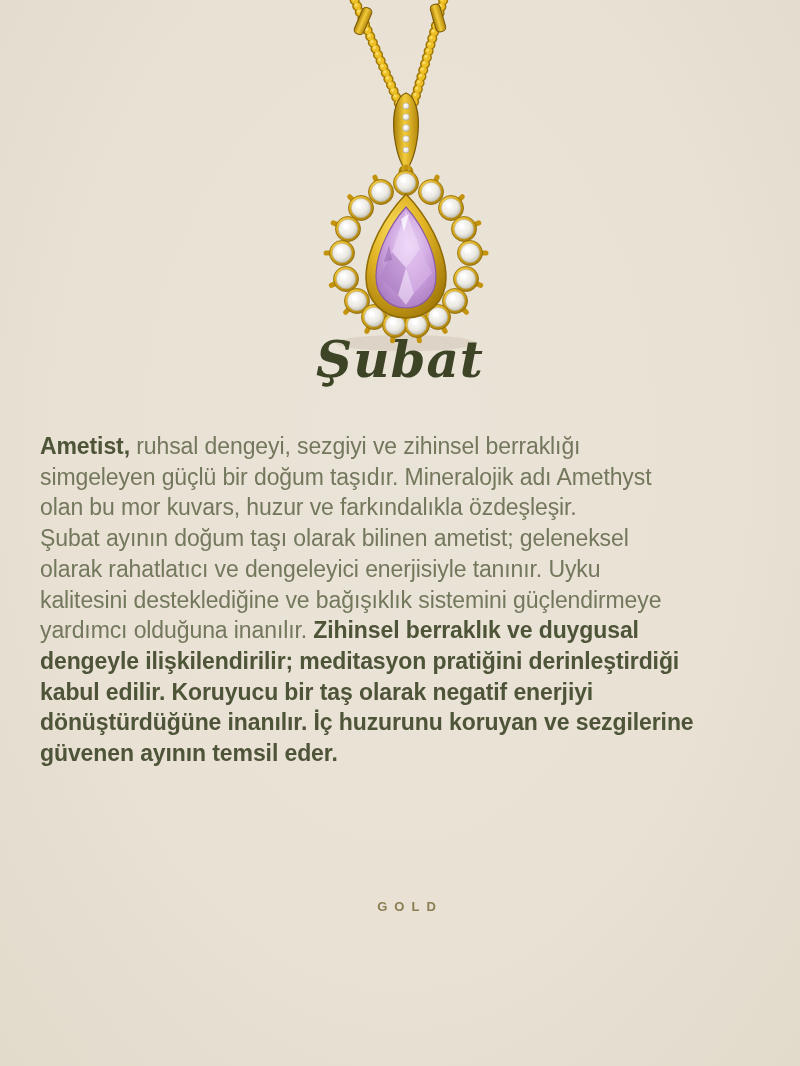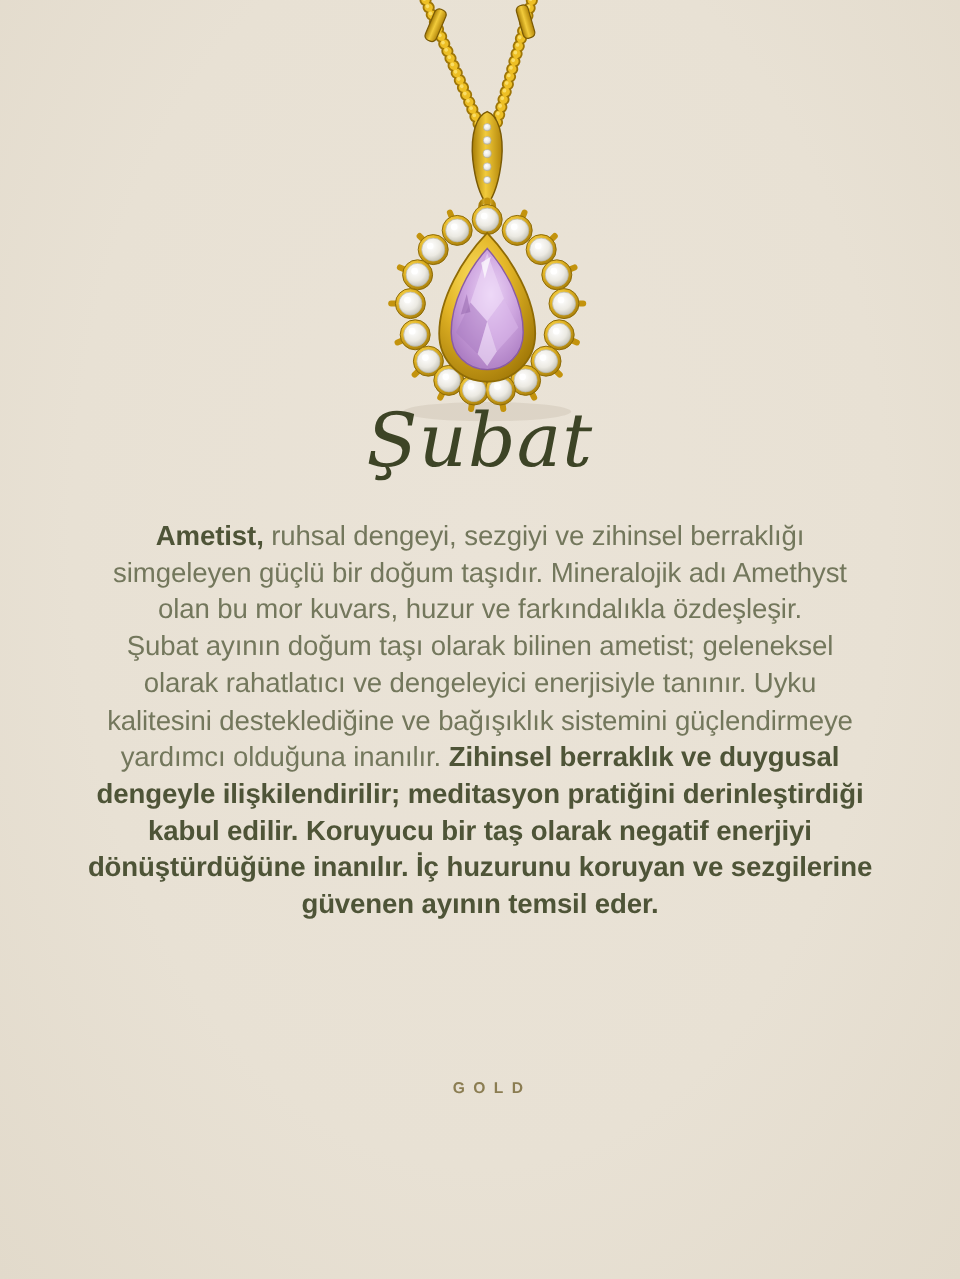--- a/index.html
+++ b/index.html
@@ -4,23 +4,23 @@
 <style>
   html,body{margin:0;padding:0;}
   body{width:800px;height:1066px;overflow:hidden;
        font-family:"Liberation Sans",sans-serif;}
   .card{position:relative;width:800px;height:1066px;
         background:radial-gradient(ellipse at 50% 42%, #eae3d7 0%, #e8e1d4 60%, #e2dacb 100%);}
   svg{display:block;}
   .jewelry{position:absolute;top:0;left:0;pointer-events:none;}
   .page-title{position:absolute;top:330px;left:0;width:100%;margin:0;
       text-align:center;font-family:"DejaVu Serif",serif;font-style:italic;
-      font-weight:normal;font-size:62px;letter-spacing:1px;color:#3d4426;}
+      font-weight:bold;font-size:50px;letter-spacing:1px;color:#3d4426;}
   .description{position:absolute;top:431px;left:40px;width:720px;margin:0;
-      text-align:center;white-space:pre-line;
+      text-align:left;white-space:pre-line;
       font-size:23px;line-height:30.7px;letter-spacing:-0.1px;color:#73775c;}
   .description .seg-bold{font-weight:bold;color:#4e5437;}
   .description .seg-regular{font-weight:normal;}
   .brand{position:absolute;top:899px;left:0;width:100%;text-align:center;color:#8b7d52;}
   .brand-row{position:relative;display:inline-block;}
   .brand-text{display:inline-block;font-weight:bold;font-size:47px;line-height:52px;
       letter-spacing:-1px;transform:scaleX(0.82);transform-origin:50% 50%;color:#8b7d52;}
   .lotus{position:absolute;right:-40px;top:-16px;}
   .brand-tagline{margin-top:0px;font-size:13px;font-weight:bold;letter-spacing:7px;
       padding-left:20px;color:#8b7d52;}

